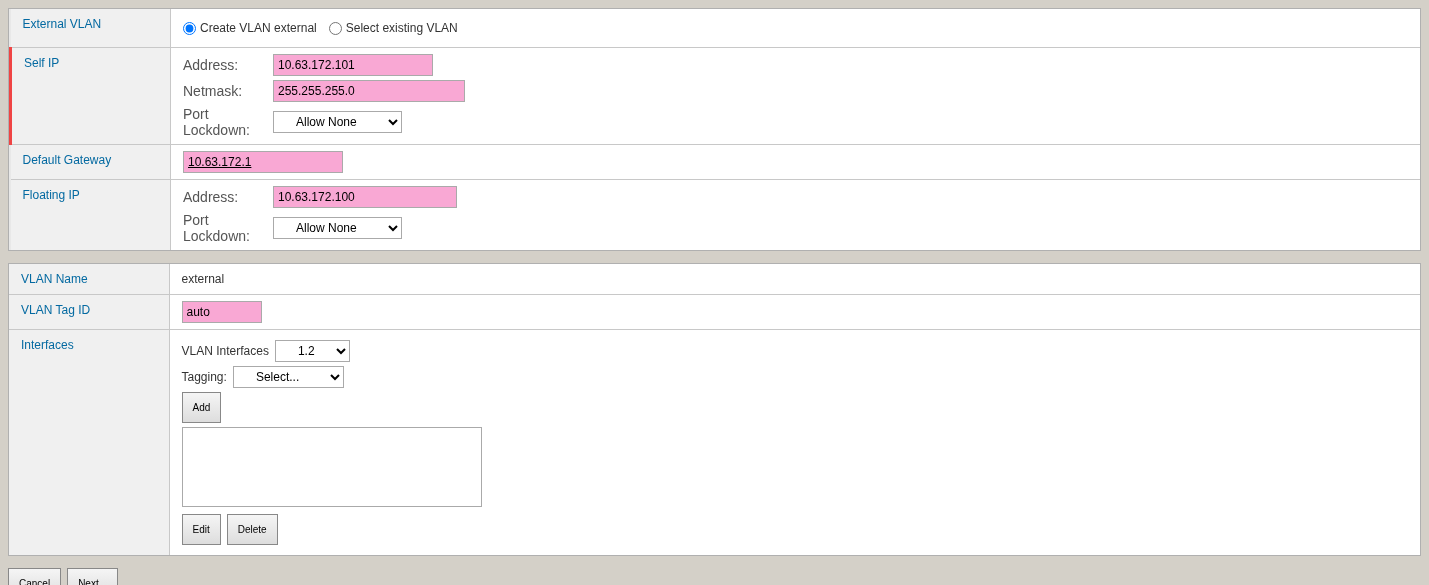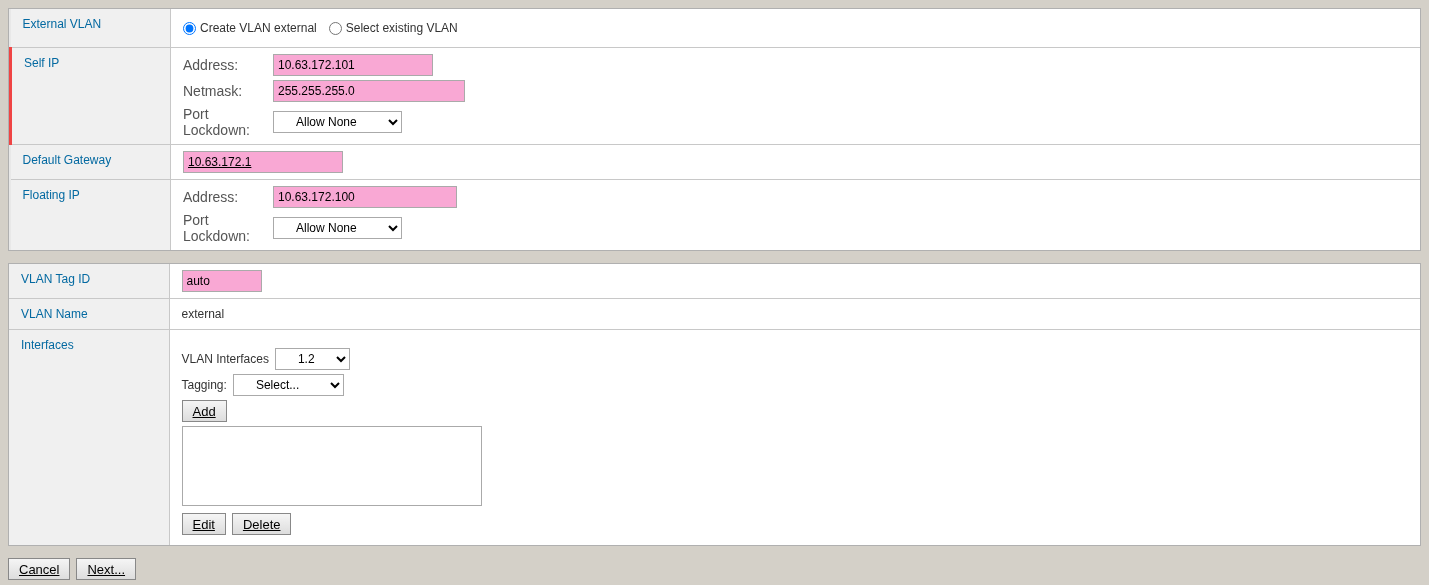--- a/index.html
+++ b/index.html
@@ -98,32 +98,31 @@
       border: 1px solid #aaa;
       width: 300px;
       height: 80px;
       font-size: 12px;
       resize: none;
     }
     button {
       border: 1px solid #888;
       background: linear-gradient(to bottom, #f5f5f5, #ddd);
       padding: 2px 10px;
-      font-size: 13px;
+      font-size: 10px;
       cursor: pointer;
-      height: 22px;
-      text-decoration: underline;
+      height: 31px;
     }
     .bottom-bar {
       display: flex;
       gap: 6px;
       margin-top: 8px;
     }
     .interfaces-area {
-      margin-top: 12px;
+      margin-top: 4px;
     }
     .interfaces-row {
       display: flex;
       align-items: center;
       gap: 6px;
       margin-bottom: 4px;
     }
   </style>
 </head>
 <body>
@@ -196,29 +195,29 @@
     </tr>
   </tbody>
     </table>
 </div>
 
 <div class="section">
   <table class="form-table">
 
     <tbody>
         <tr>
-      <td class="label-cell">VLAN Tag ID</td>
-      <td class="value-cell">
-        <input type="text" style="width: 80px;" value="auto">
-      </td>
-    </tr>
-
-    <tr>
       <td class="label-cell">VLAN Name</td>
       <td class="vlan-name-cell">external</td>
+    </tr>
+
+    <tr>
+      <td class="label-cell">VLAN Tag ID</td>
+      <td class="value-cell">
+        <input type="text" style="width: 80px;" value="auto">
+      </td>
     </tr>
 
     <tr>
       <td class="label-cell">Interfaces</td>
       <td class="value-cell">
         <div class="interfaces-area">
           <div class="interfaces-row">
             <span>VLAN Interfaces</span>
             <select>
               <option>1.2</option>

